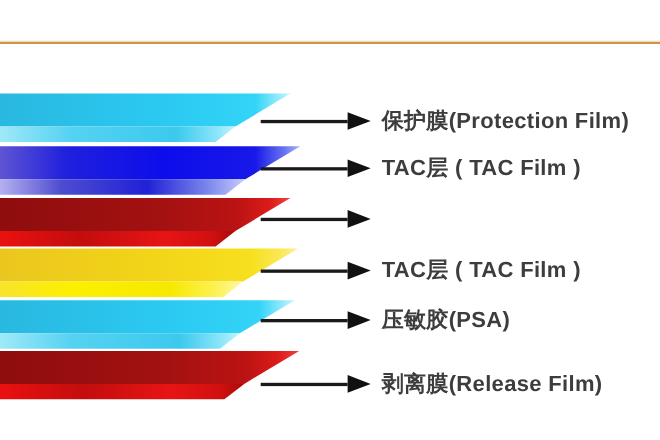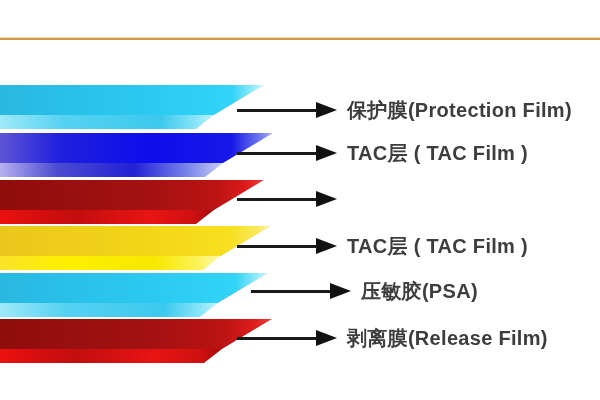--- a/index.html
+++ b/index.html
@@ -176,25 +176,25 @@
       </div>
       <div class="row" style="top: 185px;">
         <span class="arrow-line" style="background: rgb(26, 26, 26);"></span>
         <span class="arrow-head" style="border-left-color: rgb(17, 17, 17);"></span>
       </div>
       <div class="row" style="top: 232px;">
         <span class="arrow-line" style="background: rgb(26, 26, 26);"></span>
         <span class="arrow-head" style="border-left-color: rgb(17, 17, 17);"></span>
         <span class="layer-label" style="color: rgb(61, 61, 61);">TAC层 ( TAC Film )</span>
       </div>
-      <div class="row" style="top: 277px; padding-left: 14px;">
+      <div class="row" style="top: 277px;">
         <span class="arrow-line" style="background: rgb(26, 26, 26);"></span>
         <span class="arrow-head" style="border-left-color: rgb(17, 17, 17);"></span>
         <span class="layer-label" style="color: rgb(61, 61, 61);">压敏胶(PSA)</span>
       </div>
-      <div class="row" style="top: 324px;">
+      <div class="row" style="top: 335px;">
         <span class="arrow-line" style="background: rgb(26, 26, 26);"></span>
         <span class="arrow-head" style="border-left-color: rgb(17, 17, 17);"></span>
         <span class="layer-label" style="color: rgb(61, 61, 61);">剥离膜(Release Film)</span>
       </div>
     </div>
   <div class="divider bottom"></div>
 </div>
 
 </body></html>

